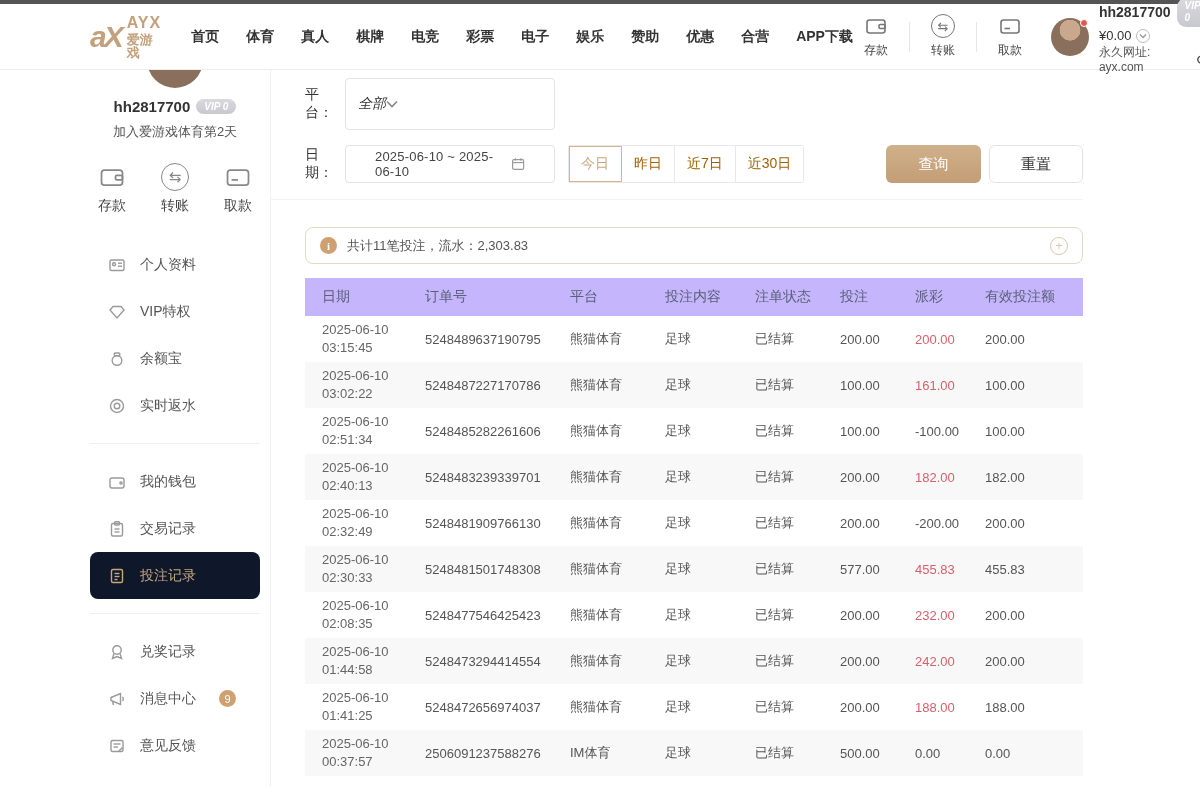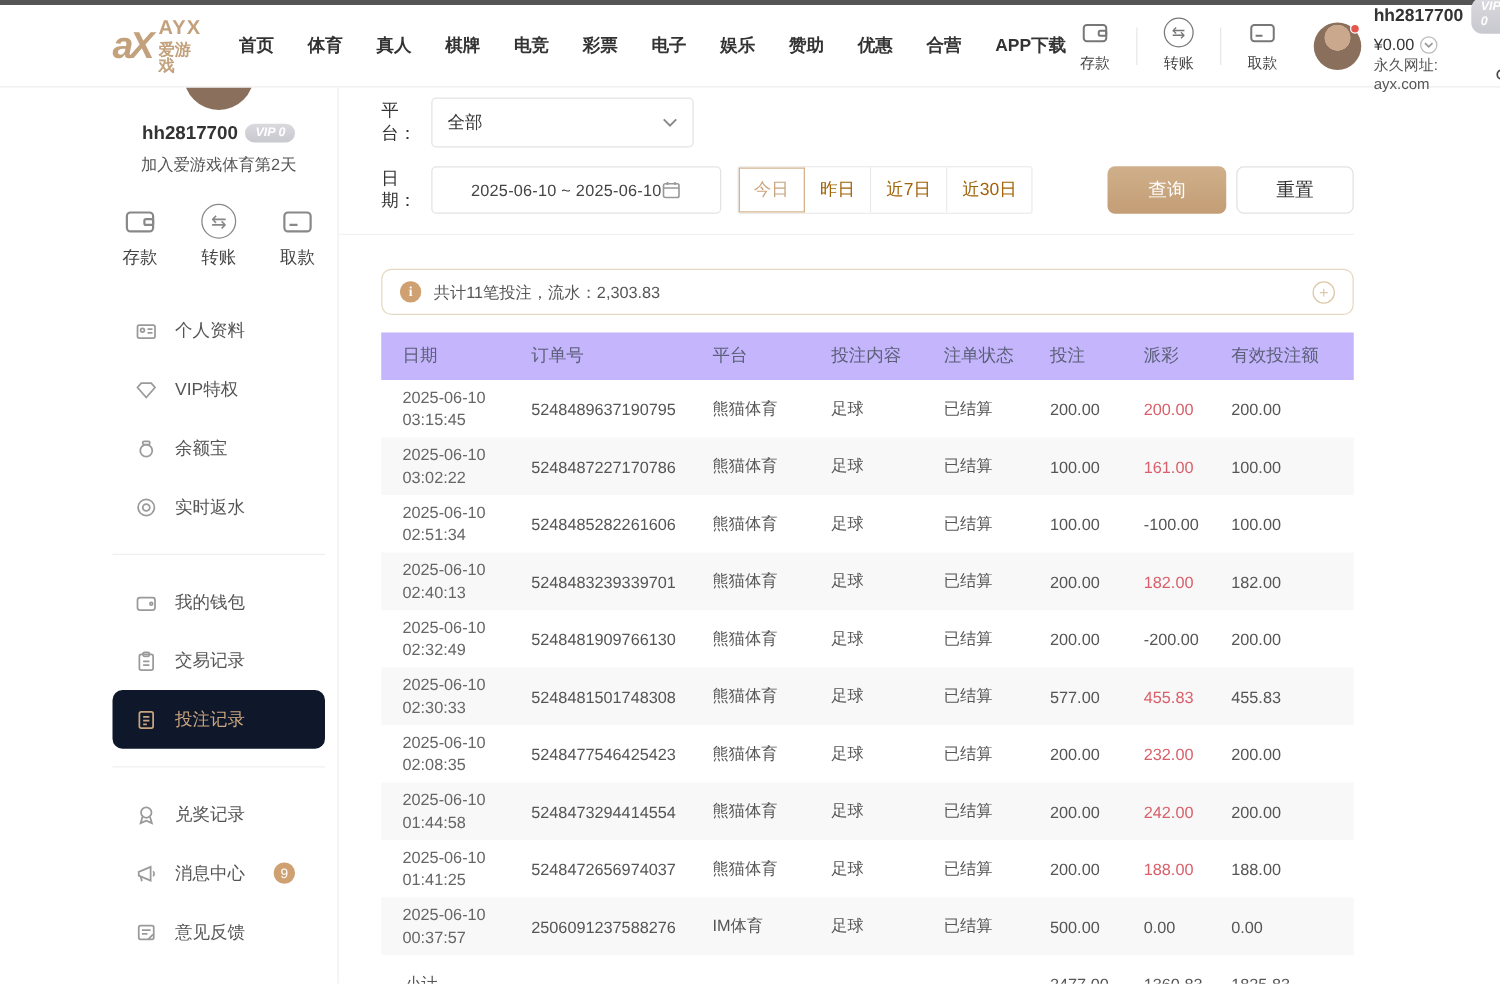--- a/index.html
+++ b/index.html
@@ -64,25 +64,25 @@
   .menu-item.active { background:#0f172a; color:#c9a57e; }
   .menu-item.active svg { color:#c9a57e; }
   .menu-divider { height:1px; background:#efefef; margin:14px 0; }
   .msg-badge { margin-left:auto; margin-right:24px; width:17px; height:17px; border-radius:50%;
     background:#cfa172; color:#fff; font-size:11px; display:flex; align-items:center; justify-content:center; }
 
   
   .filter-row { display:flex; align-items:center; }
   .filter-row + .filter-row { margin-top:15px; }
   .f-label { width:40px; font-size:14px; color:#333; flex:0 0 auto; }
-  .select-box { width:210px; height:40px; border:1px solid #e3e3e3; border-radius:4px;
-    display:flex; align-items:center; justify-content:space-between; padding:0 12px; cursor:pointer; }
+  .select-box { width:210px; height:52px; border:1px solid #e3e3e3; border-radius:4px;
+    display:flex; align-items:center; padding:0 12px; cursor:pointer;font-style:italic; }
   .select-value { font-size:14px; color:#333; }
-  .date-box { width:232px; height:38px; border:1px solid #e3e3e3; border-radius:4px;
-    display:flex; align-items:center; justify-content:center; padding:0 11px; cursor:pointer; }
+  .date-box { width:210px; height:38px; border:1px solid #e3e3e3; border-radius:4px;
+    display:flex; align-items:center; justify-content:flex-start; padding:0 29px; cursor:pointer; }
   .date-value { font-size:13px; color:#444; letter-spacing:.2px; }
   .seg-group { display:flex; margin-left:13px; border:1px solid #e8e8e8; border-radius:2px; height:38px; }
   .seg-btn { min-width:52px; padding:0 12px; display:flex; align-items:center; justify-content:center;
     font-size:14px; color:#a16207; cursor:pointer; border-right:1px solid #e8e8e8; background:#fff; }
   .seg-btn:last-child { border-right:none; }
   .seg-btn.active { color:#c9a57e; outline:1px solid #d4b48c; outline-offset:-1px; }
   .btns { margin-left:auto; display:flex; gap:8px; }
   .btn { height:38px; border-radius:6px; display:flex; align-items:center; justify-content:center;
     font-size:15px; cursor:pointer; }
   .btn-primary { width:95px; background:linear-gradient(180deg,#cfb08b,#c39d75); color:#fff; }

